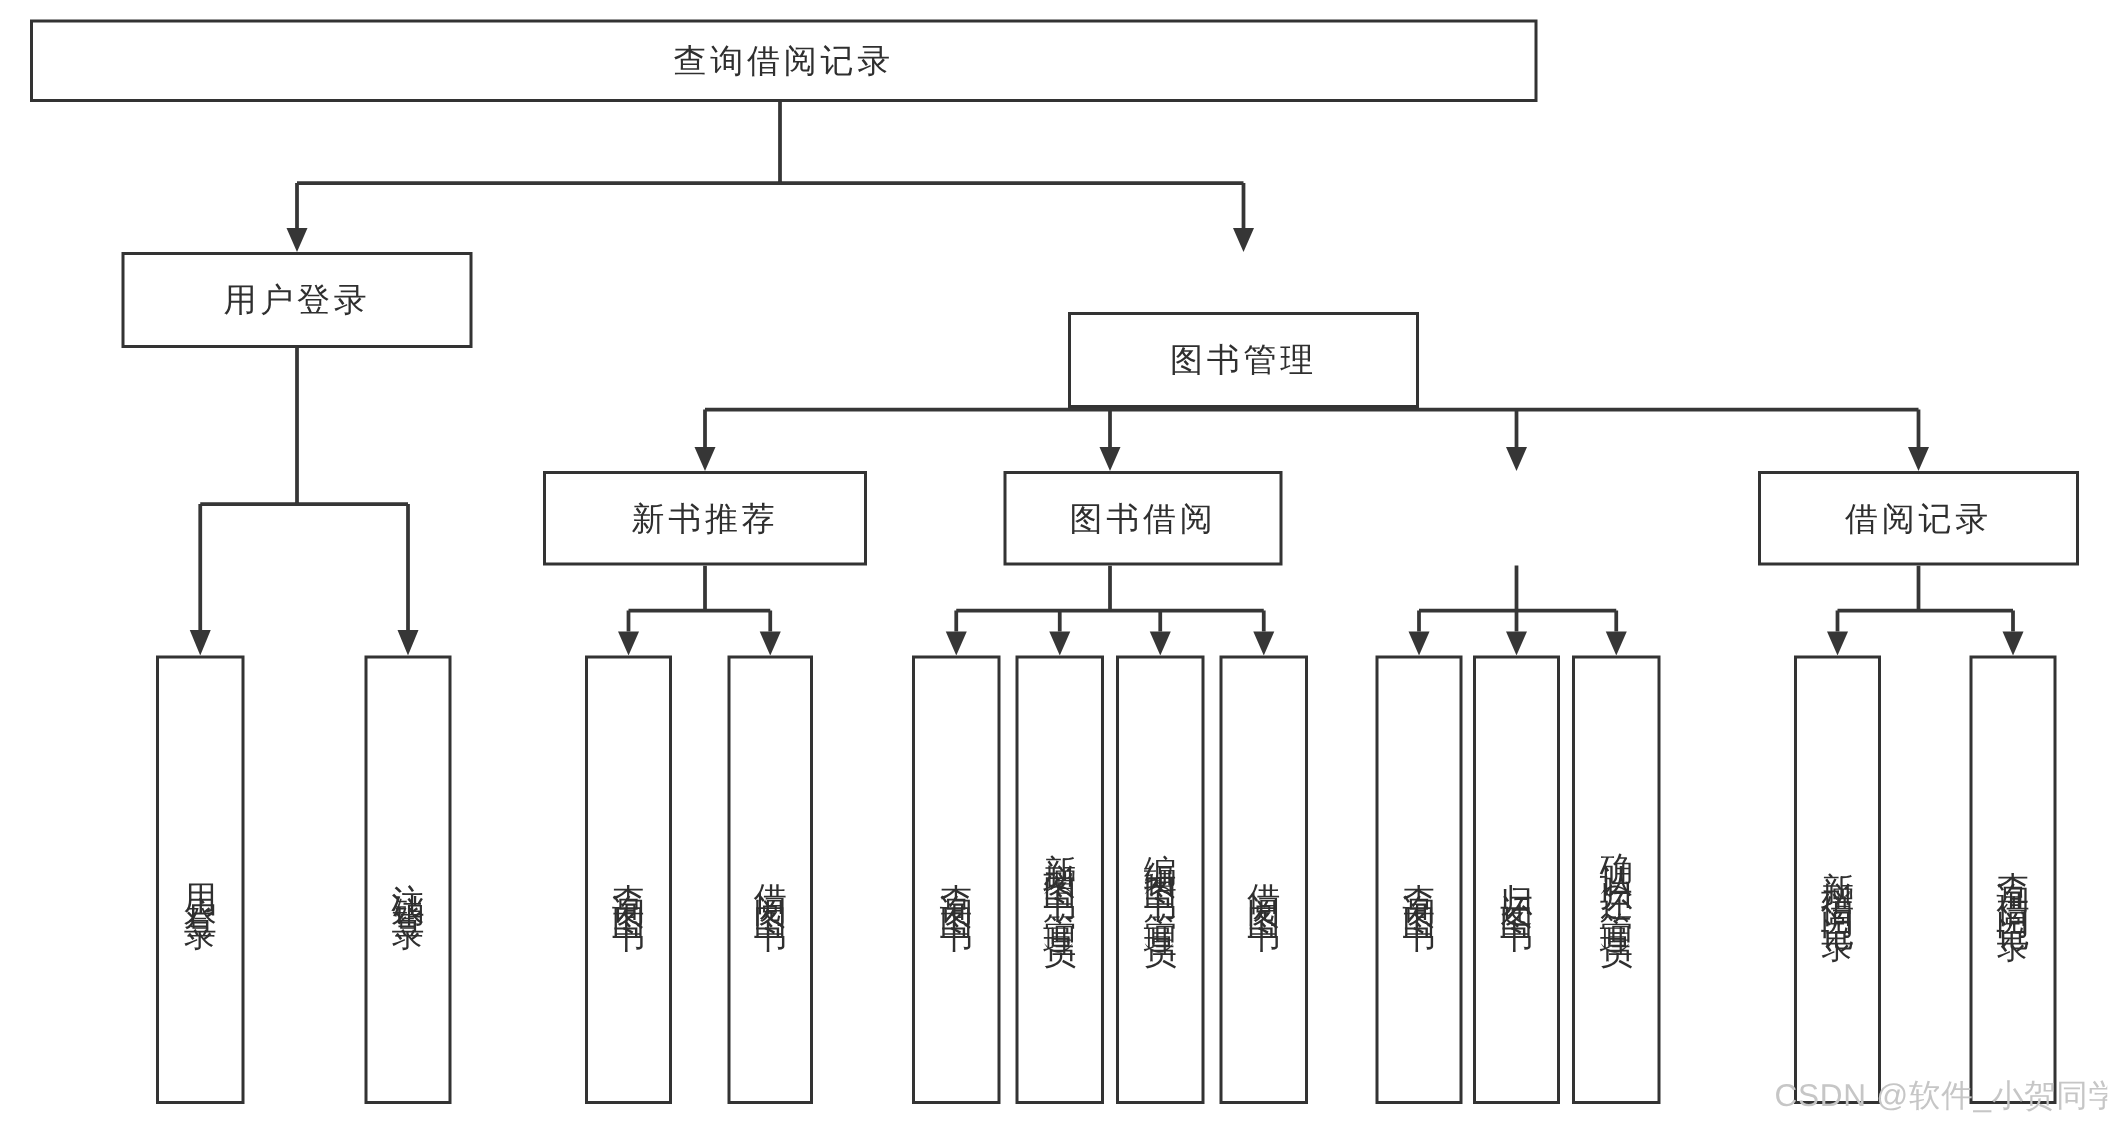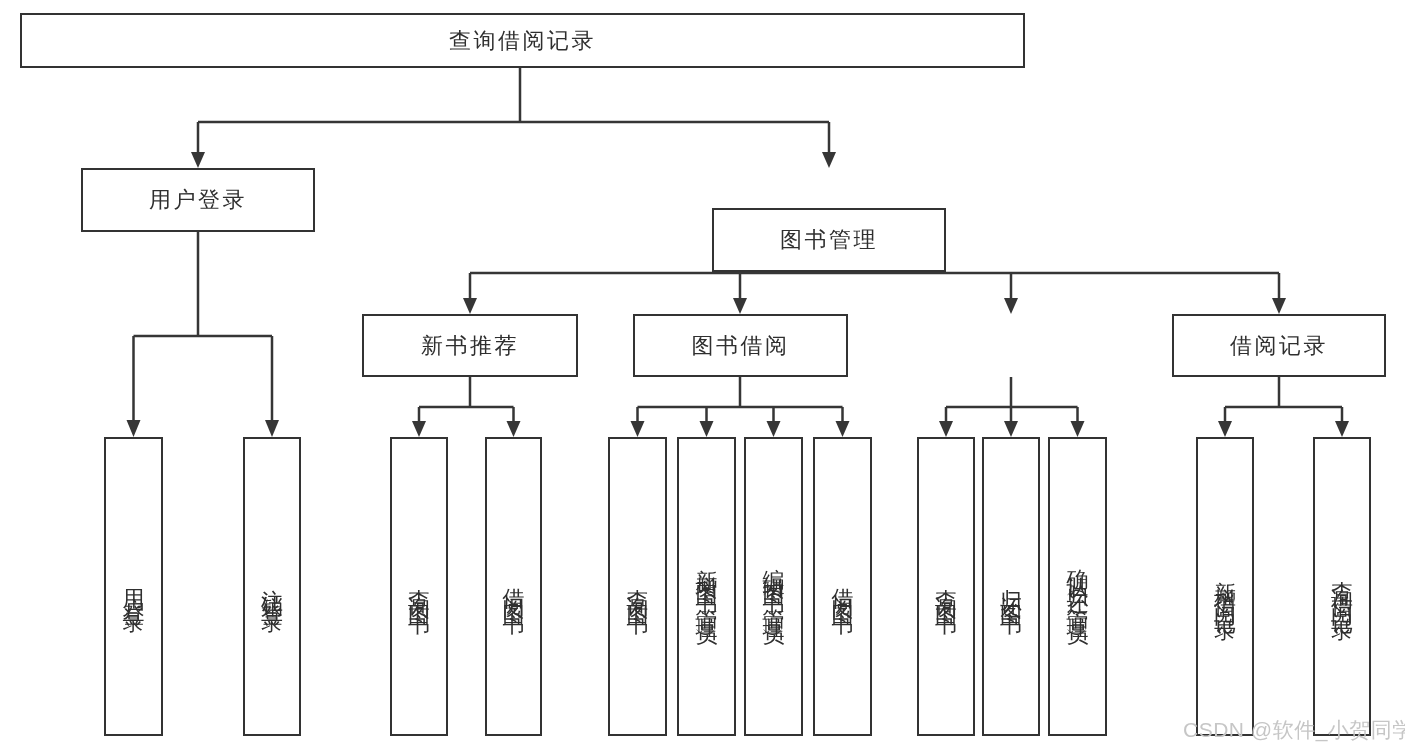--- a/index.html
+++ b/index.html
@@ -21,21 +21,21 @@
     font-size:22px; letter-spacing:8px; line-height:1;
   }
   
   .n-root   { left:20px;  top:13px;  width:1005px; height:55px; }
   
   .n-login  { left:81px;  top:168px; width:234px; height:64px; }
   .n-mgmt   { left:712px; top:168px; width:234px; height:64px;margin-top:40px; }
   
   .lvl2 { top:314px; height:63px; }
   .n-newbook { left:362px;  width:216px; }
-  .n-borrow  { left:633px;  width:215px; }
+  .n-borrow  { left:669px;  width:186px; }
   .n-current { left:904px;  width:214px; }
   .n-records { left:1172px; width:214px; }
   
   .leaf { top:437px; height:299px; }
   .n-l1  { left:104px;  width:59px; }
   .n-l2  { left:243px;  width:58px; }
   .n-l3  { left:390px;  width:58px; }
   .n-l4  { left:485px;  width:57px; }
   .n-l5  { left:608px;  width:59px; }
   .n-l6  { left:677px;  width:59px; }

